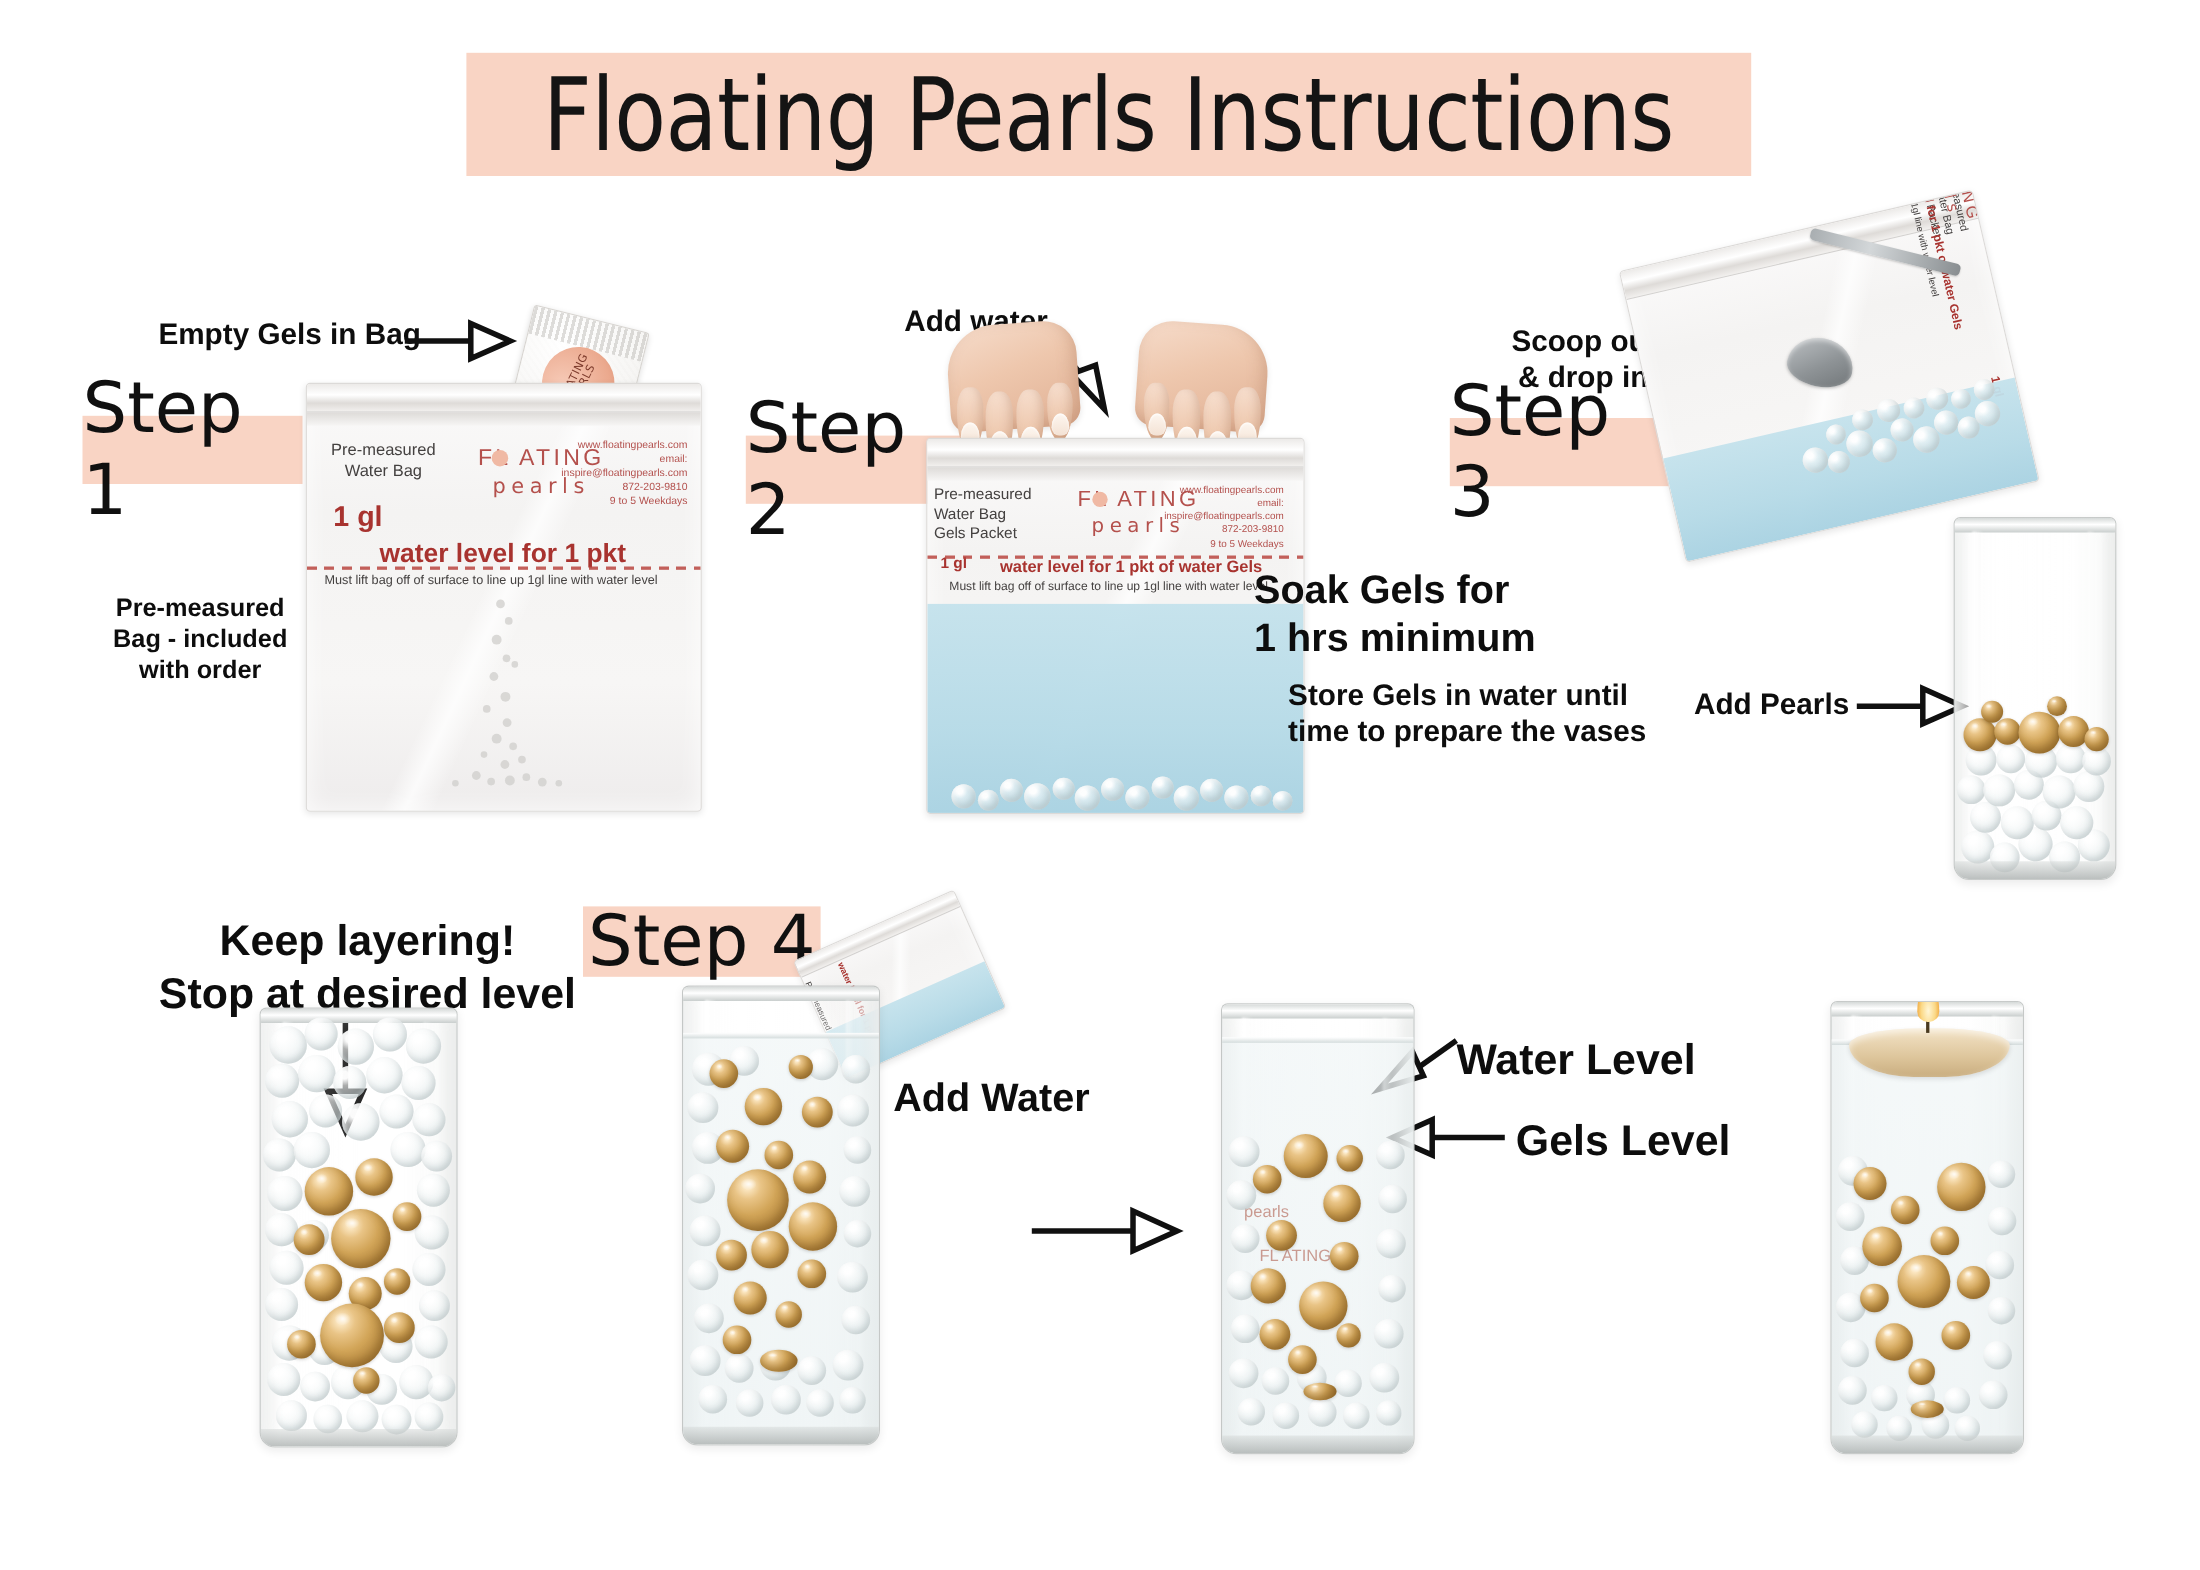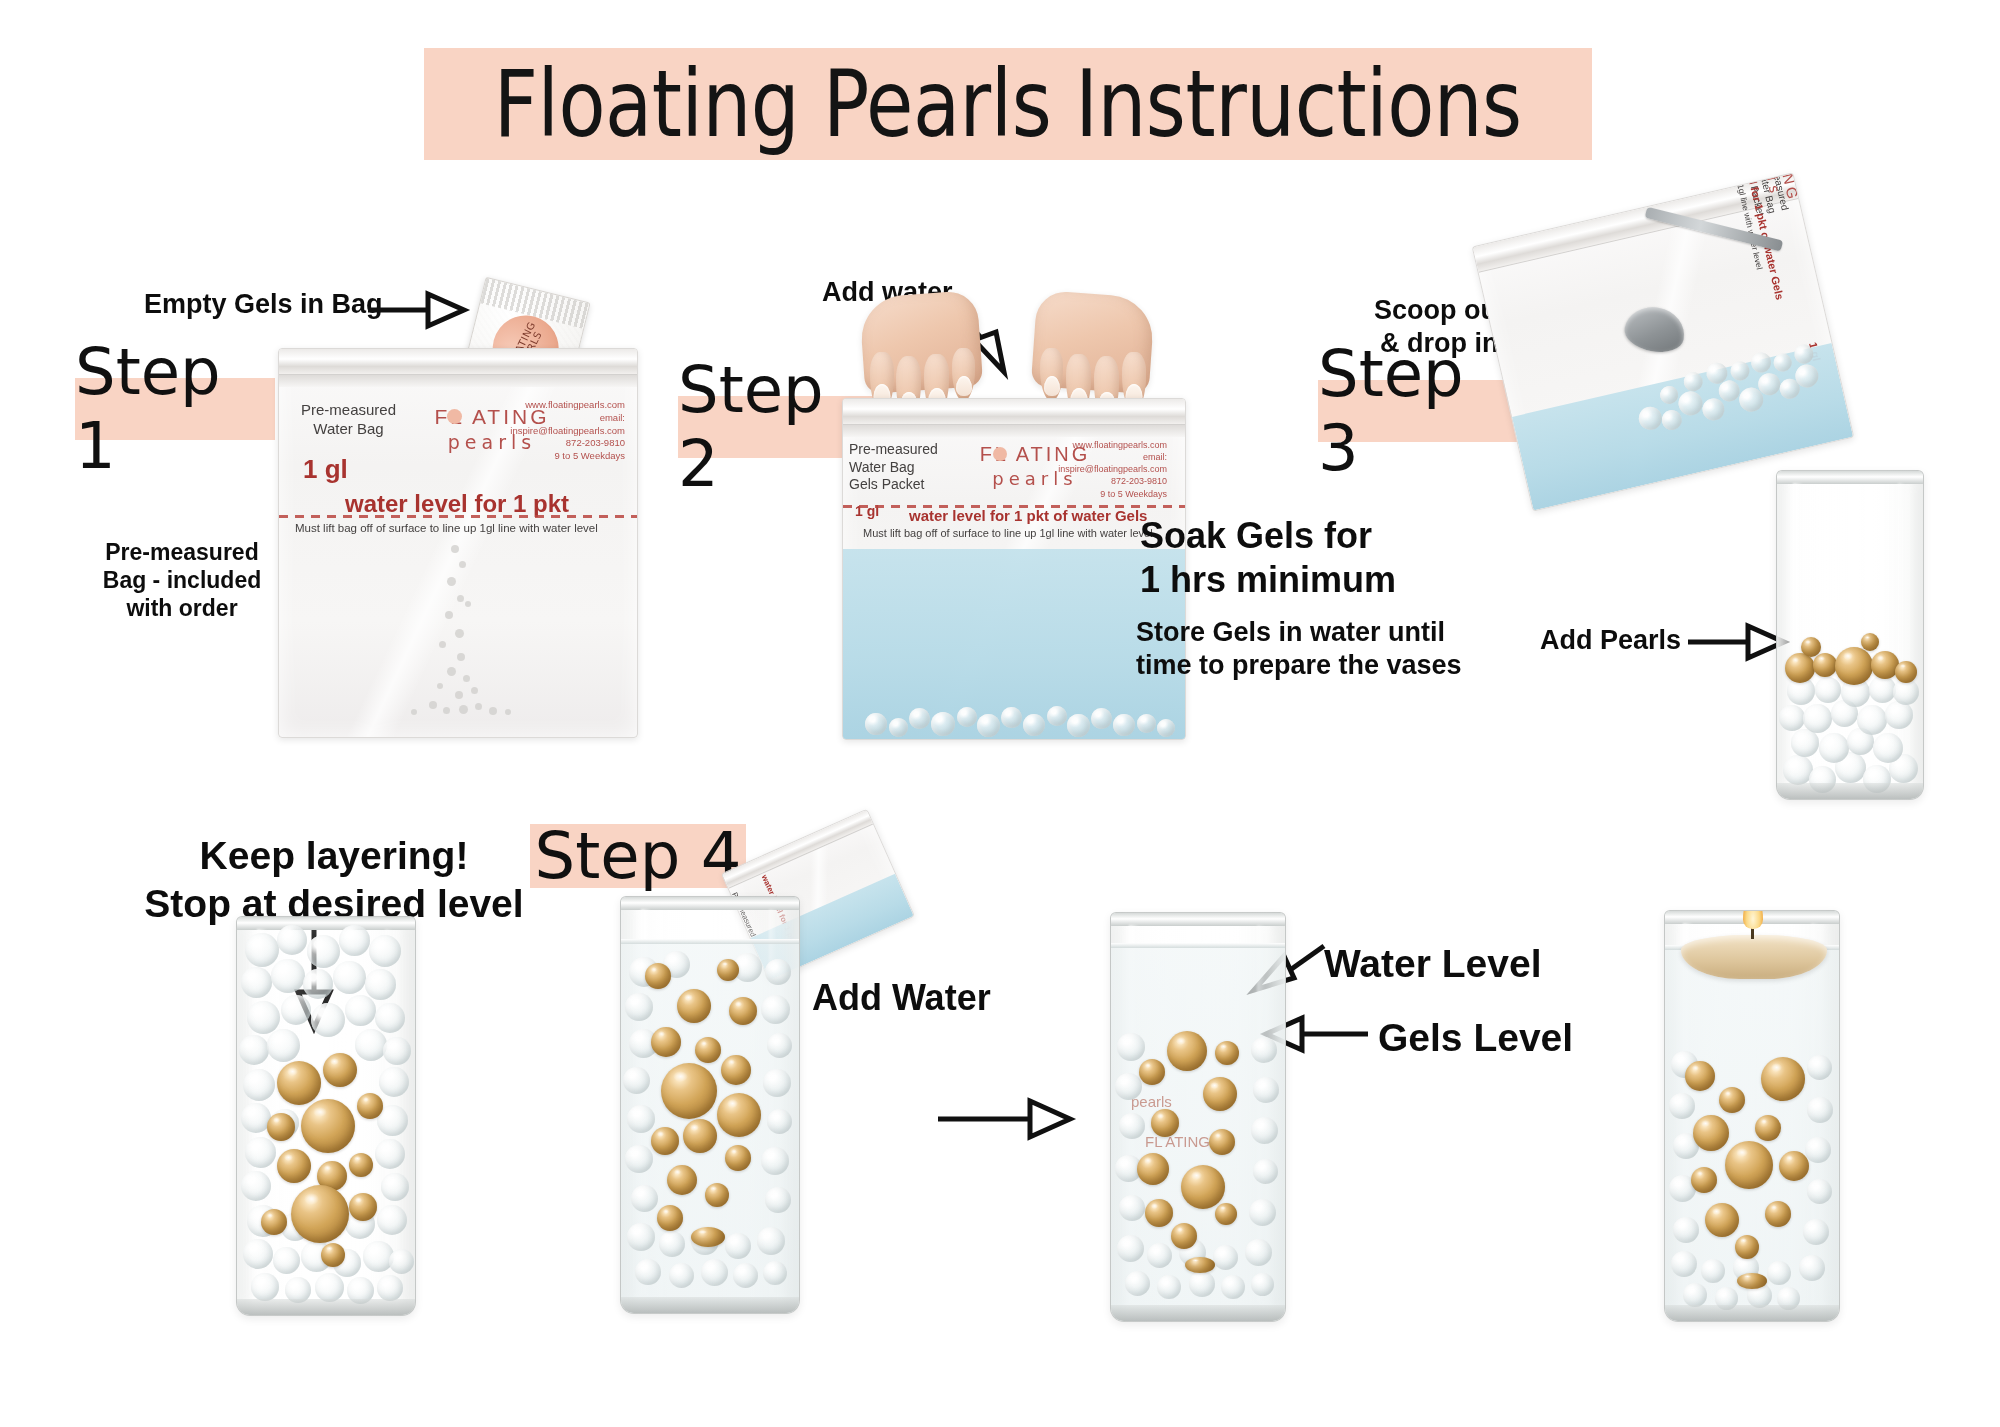--- a/index.html
+++ b/index.html
@@ -432,21 +432,21 @@
       <div class="gel" style="left:270px; bottom:3px;  width:22px; height:22px;"></div>
       <div class="gel" style="left:294px; bottom:6px;  width:19px; height:19px;"></div>
       <div class="gel" style="left:314px; bottom:2px;  width:18px; height:18px;"></div>
     </div>
   </div>
 
   <div class="abs callout c-xl" style="left:1140px; top:514px; width:330px;">
     <div>Soak Gels for</div>
     <div>1 hrs minimum</div>
   </div>
-  <div class="abs callout c-md" style="left:1136px; top:616px; width:340px;">
+  <div class="abs callout c-md" style="left:1171px; top:616px; width:340px;">
     <div>Store Gels in water until</div>
     <div>time to prepare the vases</div>
   </div>
 
   <div class="abs callout c-md" style="left:1358px; top:294px; width:230px; text-align:center;">
     <div>Scoop out Gels</div>
     <div>&amp; drop in vase</div>
   </div>
 
   <div class="abs step-chip" style="left:1318px; top:380px; width:200px; height:62px;">

